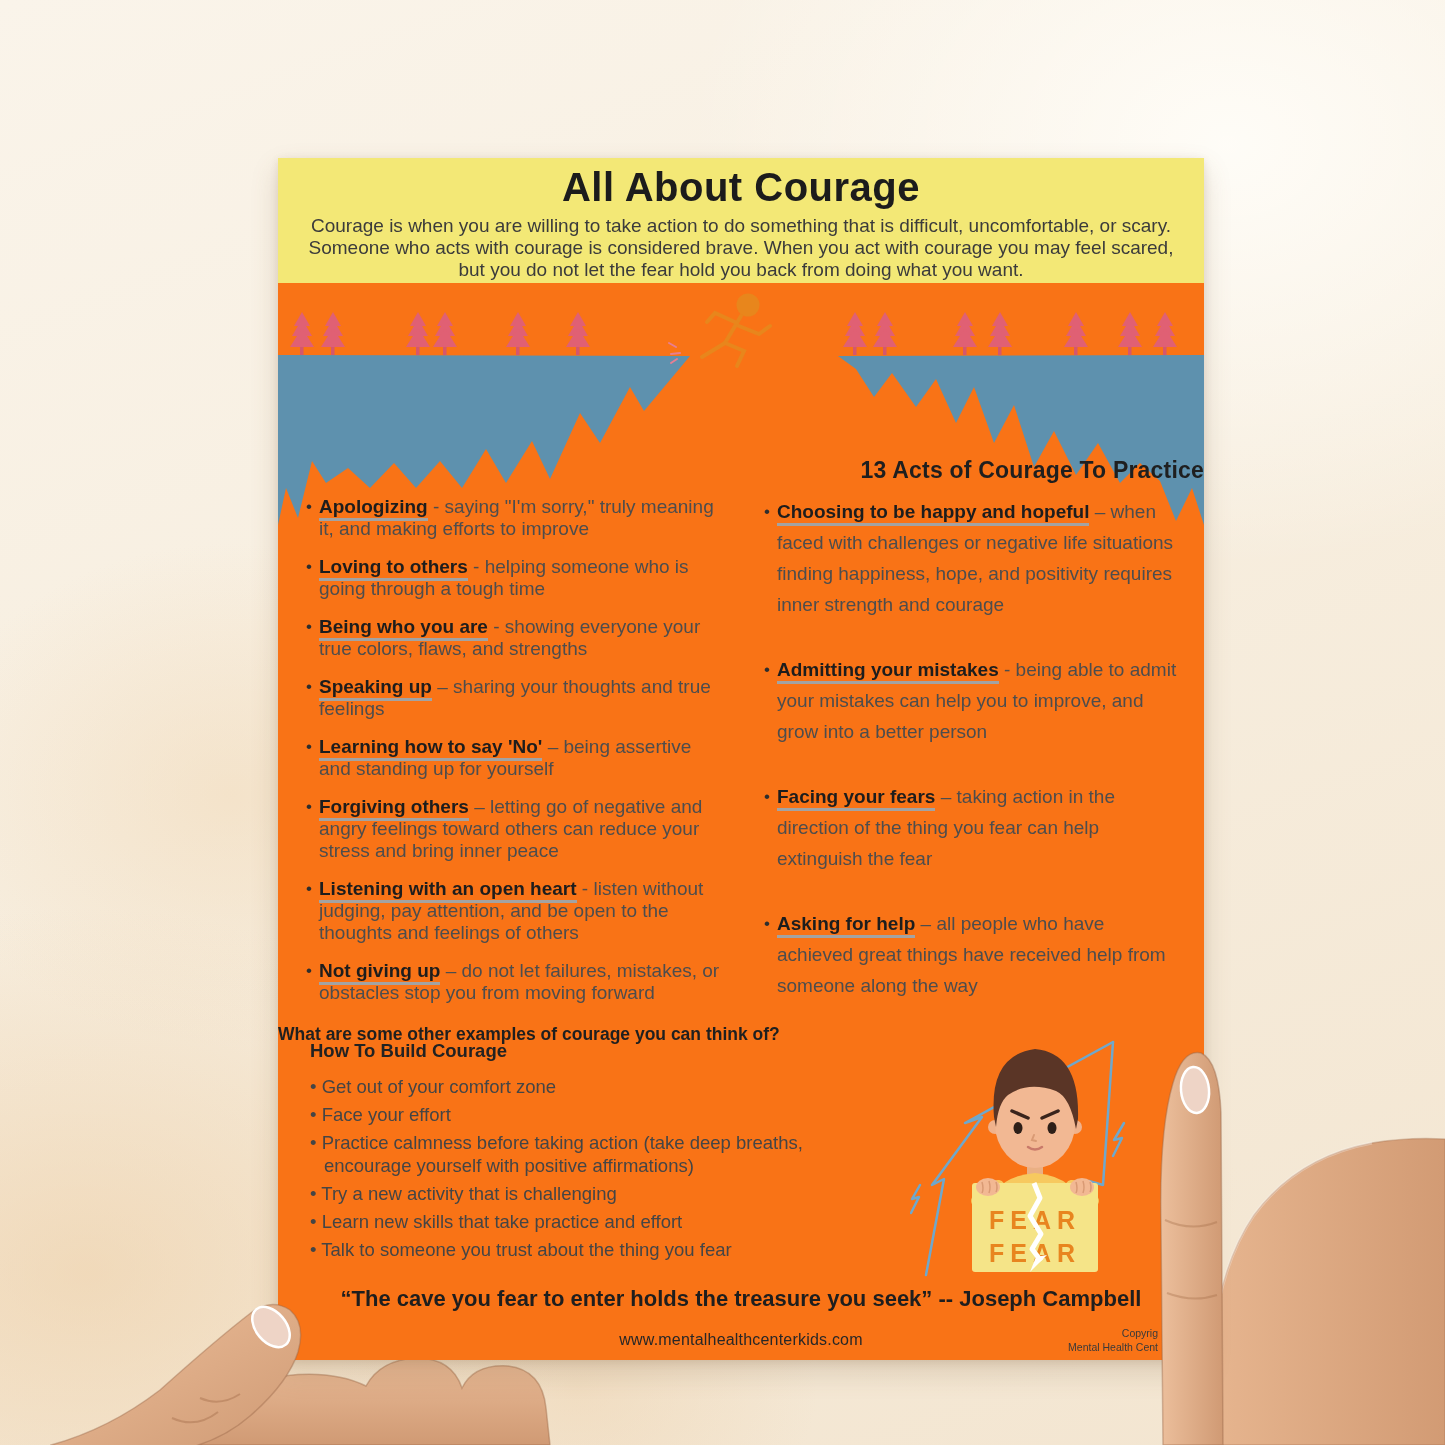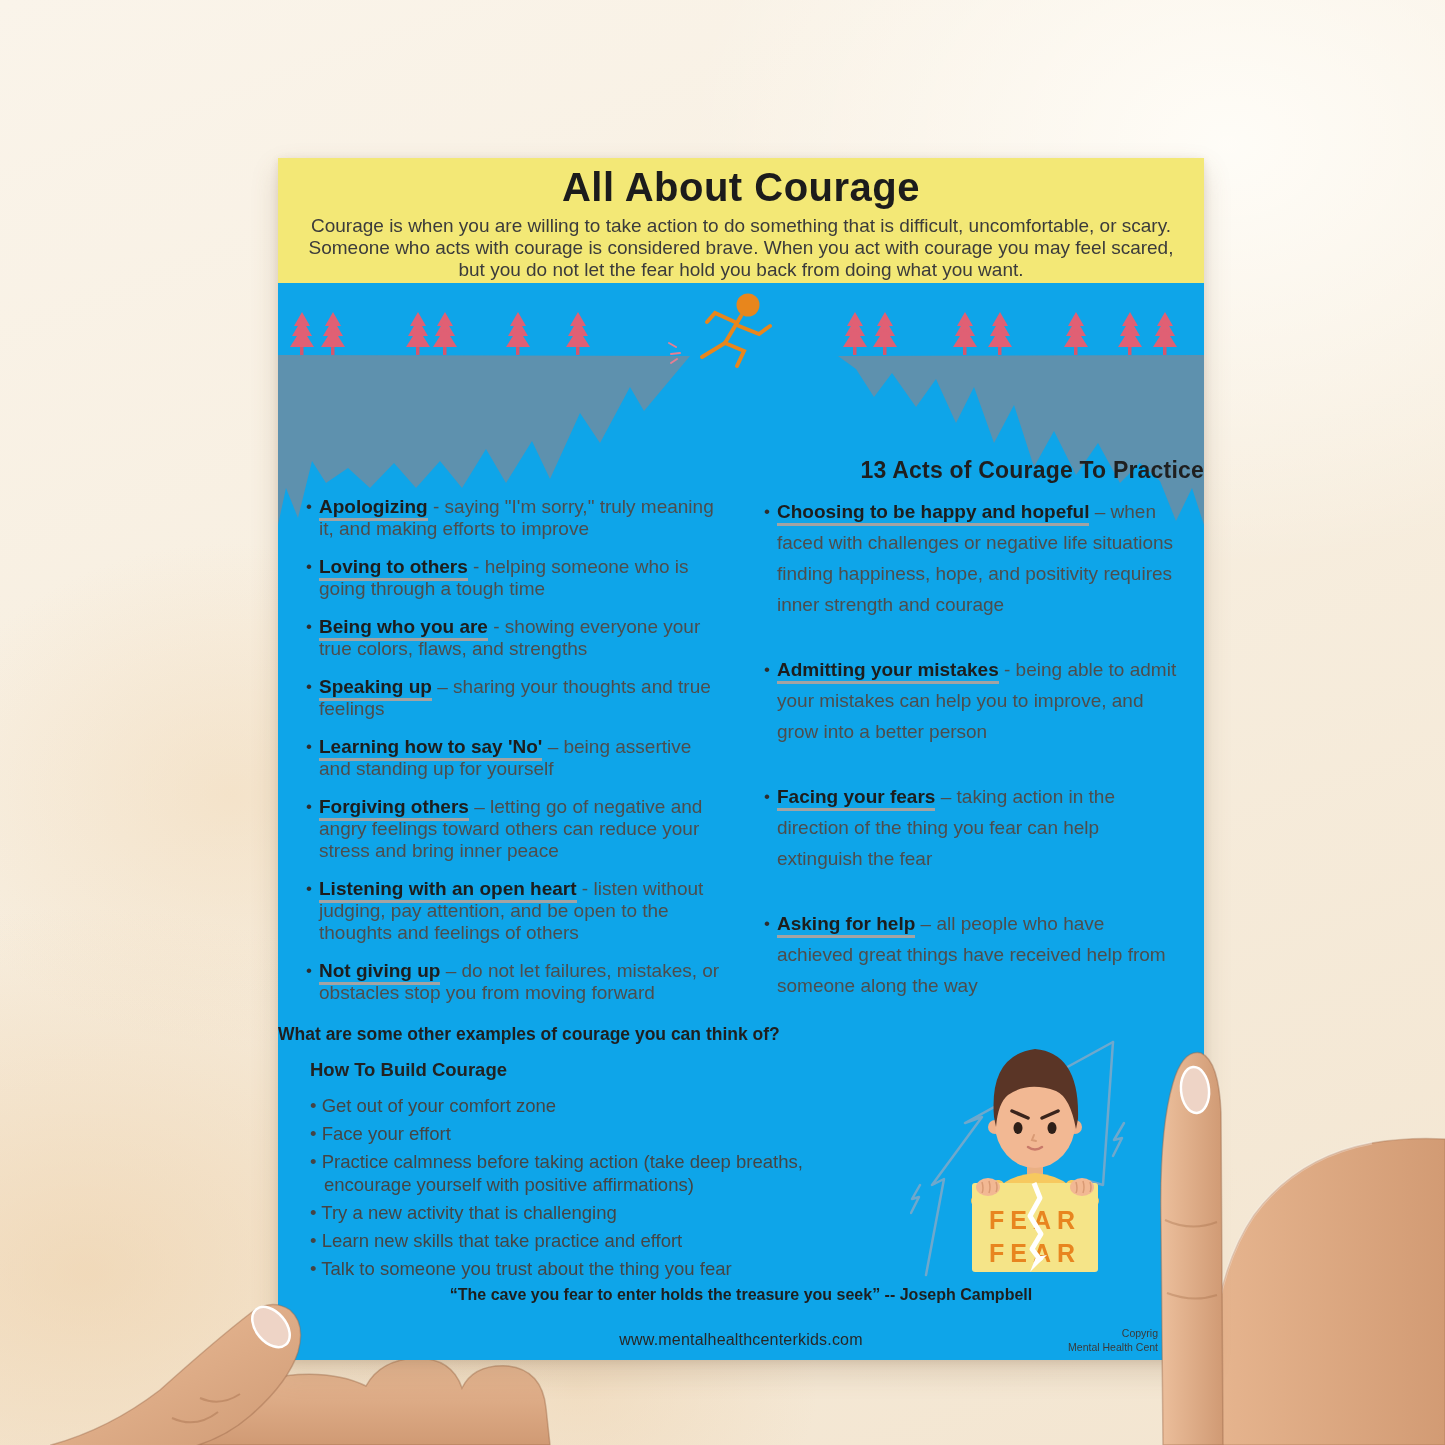--- a/index.html
+++ b/index.html
@@ -13,21 +13,21 @@
       radial-gradient(460px 340px at 66% 82%, rgba(243,221,189,.45), rgba(243,221,189,0) 62%),
       radial-gradient(400px 300px at 40% 96%, rgba(235,204,164,.4), rgba(235,204,164,0) 60%),
       linear-gradient(160deg,#faf4ea 0%,#f7eedf 45%,#f3e5d0 100%);
   }
   .stage{position:absolute;inset:0;}
   .hand-under{position:absolute;z-index:1;}
   .thumb-over{position:absolute;z-index:3;}
 
   .page{
     position:absolute;left:278px;top:158px;width:926px;height:1202px;
-    background:#0ea5e9;z-index:2;overflow:hidden;
+    background:#f97316;z-index:2;overflow:hidden;
     box-shadow:0 12px 26px rgba(120,88,55,.20), 0 2px 8px rgba(120,88,55,.14);
   }
   .hdr{position:absolute;left:0;top:0;width:100%;height:125px;background:#f3e876;}
   .title{margin:0;padding-top:7px;text-align:center;font-size:40px;font-weight:bold;color:#1c1c1c;letter-spacing:.5px;}
   .intro{margin:5px auto 0;width:884px;text-align:center;font-size:19px;line-height:22px;color:#3b3b3b;}
 
   .scene{position:absolute;left:0;top:125px;width:926px;height:250px;display:block;}
 
   .acts-heading{position:absolute;top:299px;left:0;width:100%;text-align:right;
     font-size:23px;font-weight:bold;color:#1f1f1f;margin:0;letter-spacing:.2px;}
@@ -37,30 +37,30 @@
   .col-right{width:420px;}
   .act{font-size:19px;color:#4d4d4d;line-height:22px;position:relative;padding-left:13px;}
   .act::before{content:"•";position:absolute;left:0;top:0;color:#2e2e2e;font-size:17px;}
   .col-left .act{margin-bottom:16px;}
   .col-right .act{margin-bottom:34px;line-height:31px;}
   .act .term{font-weight:bold;color:#1d1d1d;border-bottom:3px solid #a3a3a3;padding-bottom:1px;}
 
   .question{position:absolute;top:866px;left:0;width:100%;text-align:left;font-weight:bold;
     font-size:17.5px;color:#1f1f1f;margin:0;}
 
-  .build{position:absolute;top:901px;left:32px;width:556px;}
+  .build{position:absolute;top:882px;left:32px;width:556px;}
   .build-heading{font-size:18.5px;font-weight:bold;color:#222;margin:0 0 13px 0;}
   .build-item{font-size:18.5px;line-height:23px;color:#454545;margin:0 0 5px 0;
     padding-left:14px;text-indent:-14px;}
   .build-item::before{content:"• ";color:#454545;}
 
   .boy{position:absolute;left:632px;top:877px;width:222px;height:258px;display:block;}
 
   .quote{position:absolute;top:1128px;left:0;width:100%;text-align:center;font-weight:bold;
-    font-size:16px;color:#1e1e1e;margin:0;}
+    font-size:22px;color:#1e1e1e;margin:0;}
   .website{position:absolute;top:1173px;left:0;width:100%;text-align:center;font-size:16px;
     color:#272727;margin:0;letter-spacing:.2px;}
   .copyright{position:absolute;top:1168px;right:46px;width:190px;text-align:right;
     font-size:10.5px;line-height:14px;color:#3a3a3a;}
 </style>
 </head>
 <body>
 
 <div class="stage">
 

